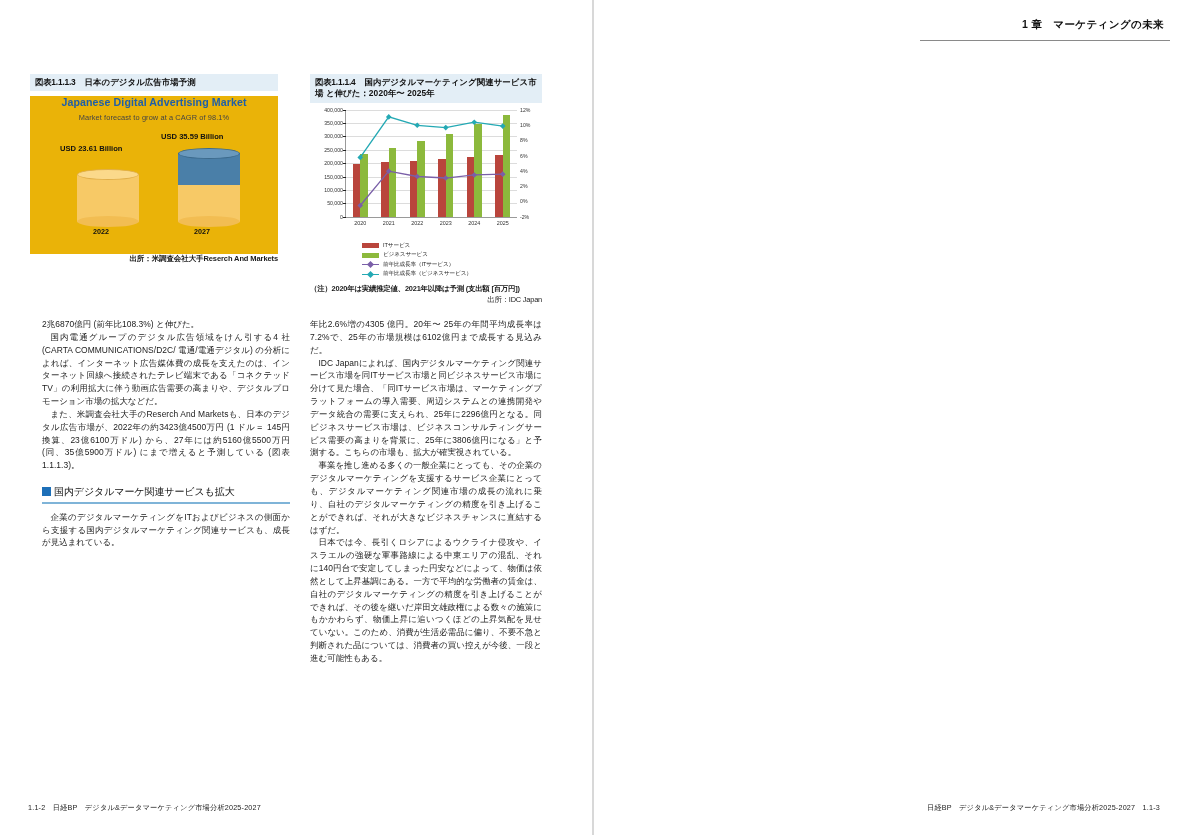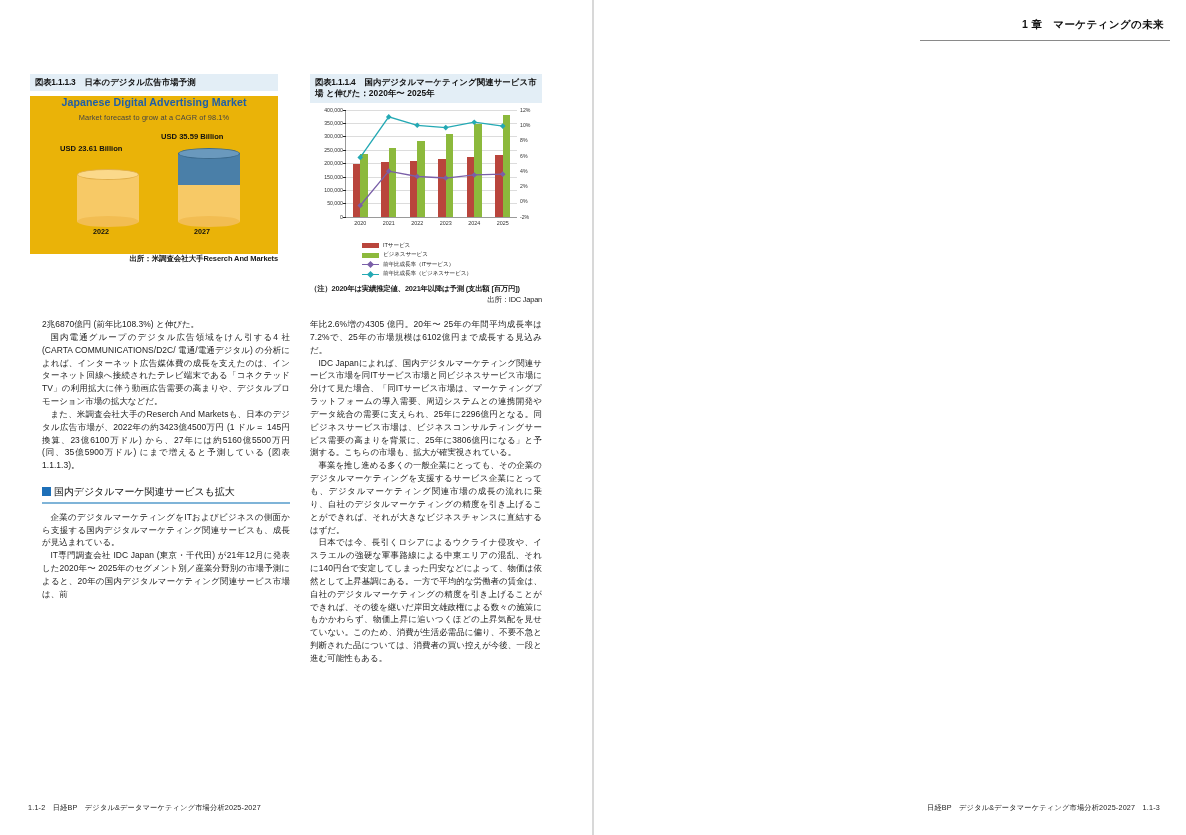--- a/index.html
+++ b/index.html
@@ -267,21 +267,20 @@
       <p class="noind">2兆6870億円 (前年比108.3%) と伸びた。</p>
       <p>国内電通グループのデジタル広告領域をけん引する4 社 (CARTA COMMUNICATIONS/D2C/ 電通/電通デジタル) の分析によれば、インターネット広告媒体費の成長を支えたのは、インターネット回線へ接続されたテレビ端末である「コネクテッドTV」の利用拡大に伴う動画広告需要の高まりや、デジタルプロモーション市場の拡大などだ。</p>
       <p>また、米調査会社大手のReserch And Marketsも、日本のデジタル広告市場が、2022年の約3423億4500万円 (1 ドル＝ 145円換算、23億6100万ドル) から、27年には約5160億5500万円 (同、35億5900万ドル) にまで増えると予測している (図表1.1.1.3)。</p>
 
       <div class="sec">
         <span class="sec-title"><span class="sq"></span><span>国内デジタルマーケ関連サービスも拡大</span></span>
         <div class="sec-rule"></div>
       </div>
 
       <p>企業のデジタルマーケティングをITおよびビジネスの側面から支援する国内デジタルマーケティング関連サービスも、成長が見込まれている。</p>
-      <p>IT専門調査会社 IDC Japan (東京・千代田) が21年12月に発表した2020年〜 2025年のセグメント別／産業分野別の市場予測によると、20年の国内デジタルマーケティング関連サービス市場は、前</p>
     </div>
 
     <div class="col c2">
       <p class="noind">年比2.6%増の4305 億円。20年〜 25年の年間平均成長率は7.2%で、25年の市場規模は6102億円まで成長する見込みだ。</p>
       <p>IDC Japanによれば、国内デジタルマーケティング関連サービス市場を同ITサービス市場と同ビジネスサービス市場に分けて見た場合、「同ITサービス市場は、マーケティングプラットフォームの導入需要、周辺システムとの連携開発やデータ統合の需要に支えられ、25年に2296億円となる。同ビジネスサービス市場は、ビジネスコンサルティングサービス需要の高まりを背景に、25年に3806億円になる」と予測する。こちらの市場も、拡大が確実視されている。</p>
       <p>事業を推し進める多くの一般企業にとっても、その企業のデジタルマーケティングを支援するサービス企業にとっても、デジタルマーケティング関連市場の成長の流れに乗り、自社のデジタルマーケティングの精度を引き上げることができれば、それが大きなビジネスチャンスに直結するはずだ。</p>
       <p>日本では今、長引くロシアによるウクライナ侵攻や、イスラエルの強硬な軍事路線による中東エリアの混乱、それに140円台で安定してしまった円安などによって、物価は依然として上昇基調にある。一方で平均的な労働者の賃金は、自社のデジタルマーケティングの精度を引き上げることができれば、その後を継いだ岸田文雄政権による数々の施策にもかかわらず、物価上昇に追いつくほどの上昇気配を見せていない。このため、消費が生活必需品に偏り、不要不急と判断された品については、消費者の買い控えが今後、一段と進む可能性もある。</p>
     </div>
 
     <div class="ftr ftr-left">1.1-2　日経BP　デジタル&amp;データマーケティング市場分析2025-2027</div>

